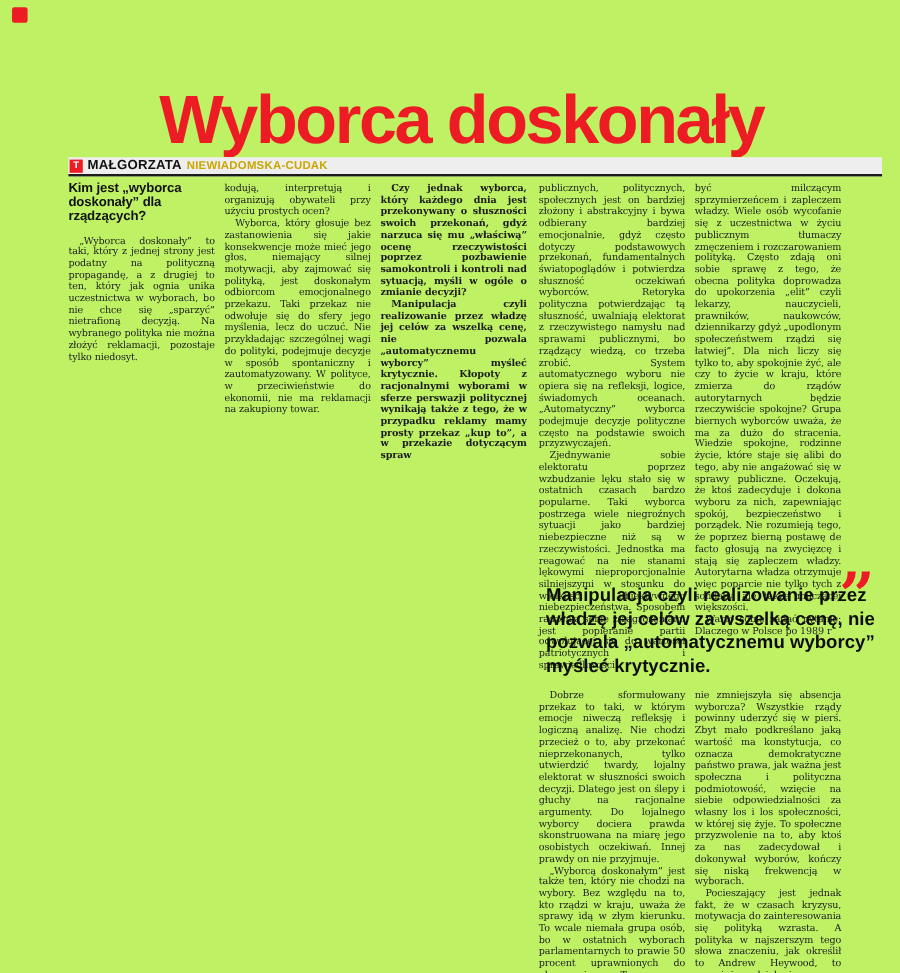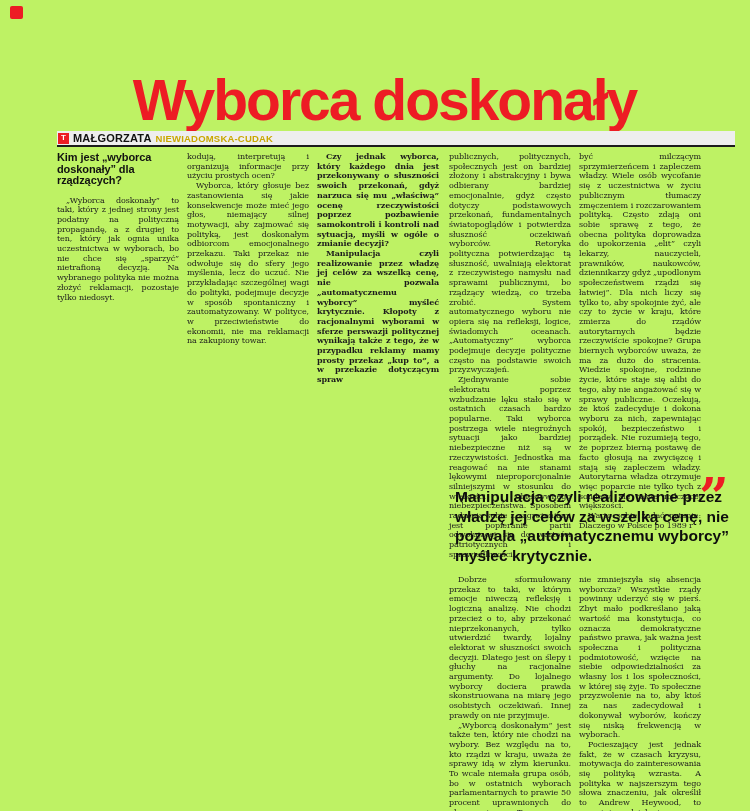--- a/index.html
+++ b/index.html
@@ -61,21 +61,21 @@
     <span class="byline-name">MAŁGORZATA</span>
     <span class="byline-surname" style="color: rgb(201, 167, 0);">NIEWIADOMSKA-CUDAK</span>
   </div>
 
   <div class="body-col col1">
     <h3 class="qhead">Kim jest „wyborca doskonały” dla rządzących?</h3>
     <p class="indent">„Wyborca doskonały” to taki, który z jednej strony jest podatny na polityczną propagandę, a z drugiej to ten, który jak ognia unika uczestnictwa w wyborach, bo nie chce się „sparzyć” nietrafioną decyzją. Na wybranego polityka nie można złożyć reklamacji, pozostaje tylko niedosyt.</p>
   </div>
 
   <div class="body-col col2">
-    <p>kodują, interpretują i organizują informacje przy użyciu prostych ocen?</p>
+    <p>kodują, interpretują i organizują obywateli przy użyciu prostych ocen?</p>
     <p class="indent">Wyborca, który głosuje bez zastanowienia się jakie konsekwencje może mieć jego głos, niemający silnej motywacji, aby zajmować się polityką, jest doskonałym odbiorcom emocjonalnego przekazu. Taki przekaz nie odwołuje się do sfery jego myślenia, lecz do uczuć. Nie przykładając szczególnej wagi do polityki, podejmuje decyzje w sposób spontaniczny i zautomatyzowany. W polityce, w przeciwieństwie do ekonomii, nie ma reklamacji na zakupiony towar.</p>
   </div>
 
   <div class="body-col col3">
     <p class="indent">Czy jednak wyborca, który każdego dnia jest przekonywany o słuszności swoich przekonań, gdyż narzuca się mu „właściwą” ocenę rzeczywistości poprzez pozbawienie samokontroli i kontroli nad sytuacją, myśli w ogóle o zmianie decyzji?</p>
     <p class="indent">Manipulacja czyli realizowanie przez władzę jej celów za wszelką cenę, nie pozwala „automatycznemu wyborcy” myśleć krytycznie. Kłopoty z racjonalnymi wyborami w sferze perswazji politycznej wynikają także z tego, że w przypadku reklamy mamy prosty przekaz „kup to”, a w przekazie dotyczącym spraw</p>
   </div>
 
   <div class="body-col col4">
     <p>publicznych, politycznych, społecznych jest on bardziej złożony i abstrakcyjny i bywa odbierany bardziej emocjonalnie, gdyż często dotyczy podstawowych przekonań, fundamentalnych światopoglądów i potwierdza słuszność oczekiwań wyborców. Retoryka polityczna potwierdzając tą słuszność, uwalniają elektorat z rzeczywistego namysłu nad sprawami publicznymi, bo rządzący wiedzą, co trzeba zrobić. System automatycznego wyboru nie opiera się na refleksji, logice, świadomych oceanach. „Automatyczny” wyborca podejmuje decyzje polityczne często na podstawie swoich przyzwyczajeń.</p>

